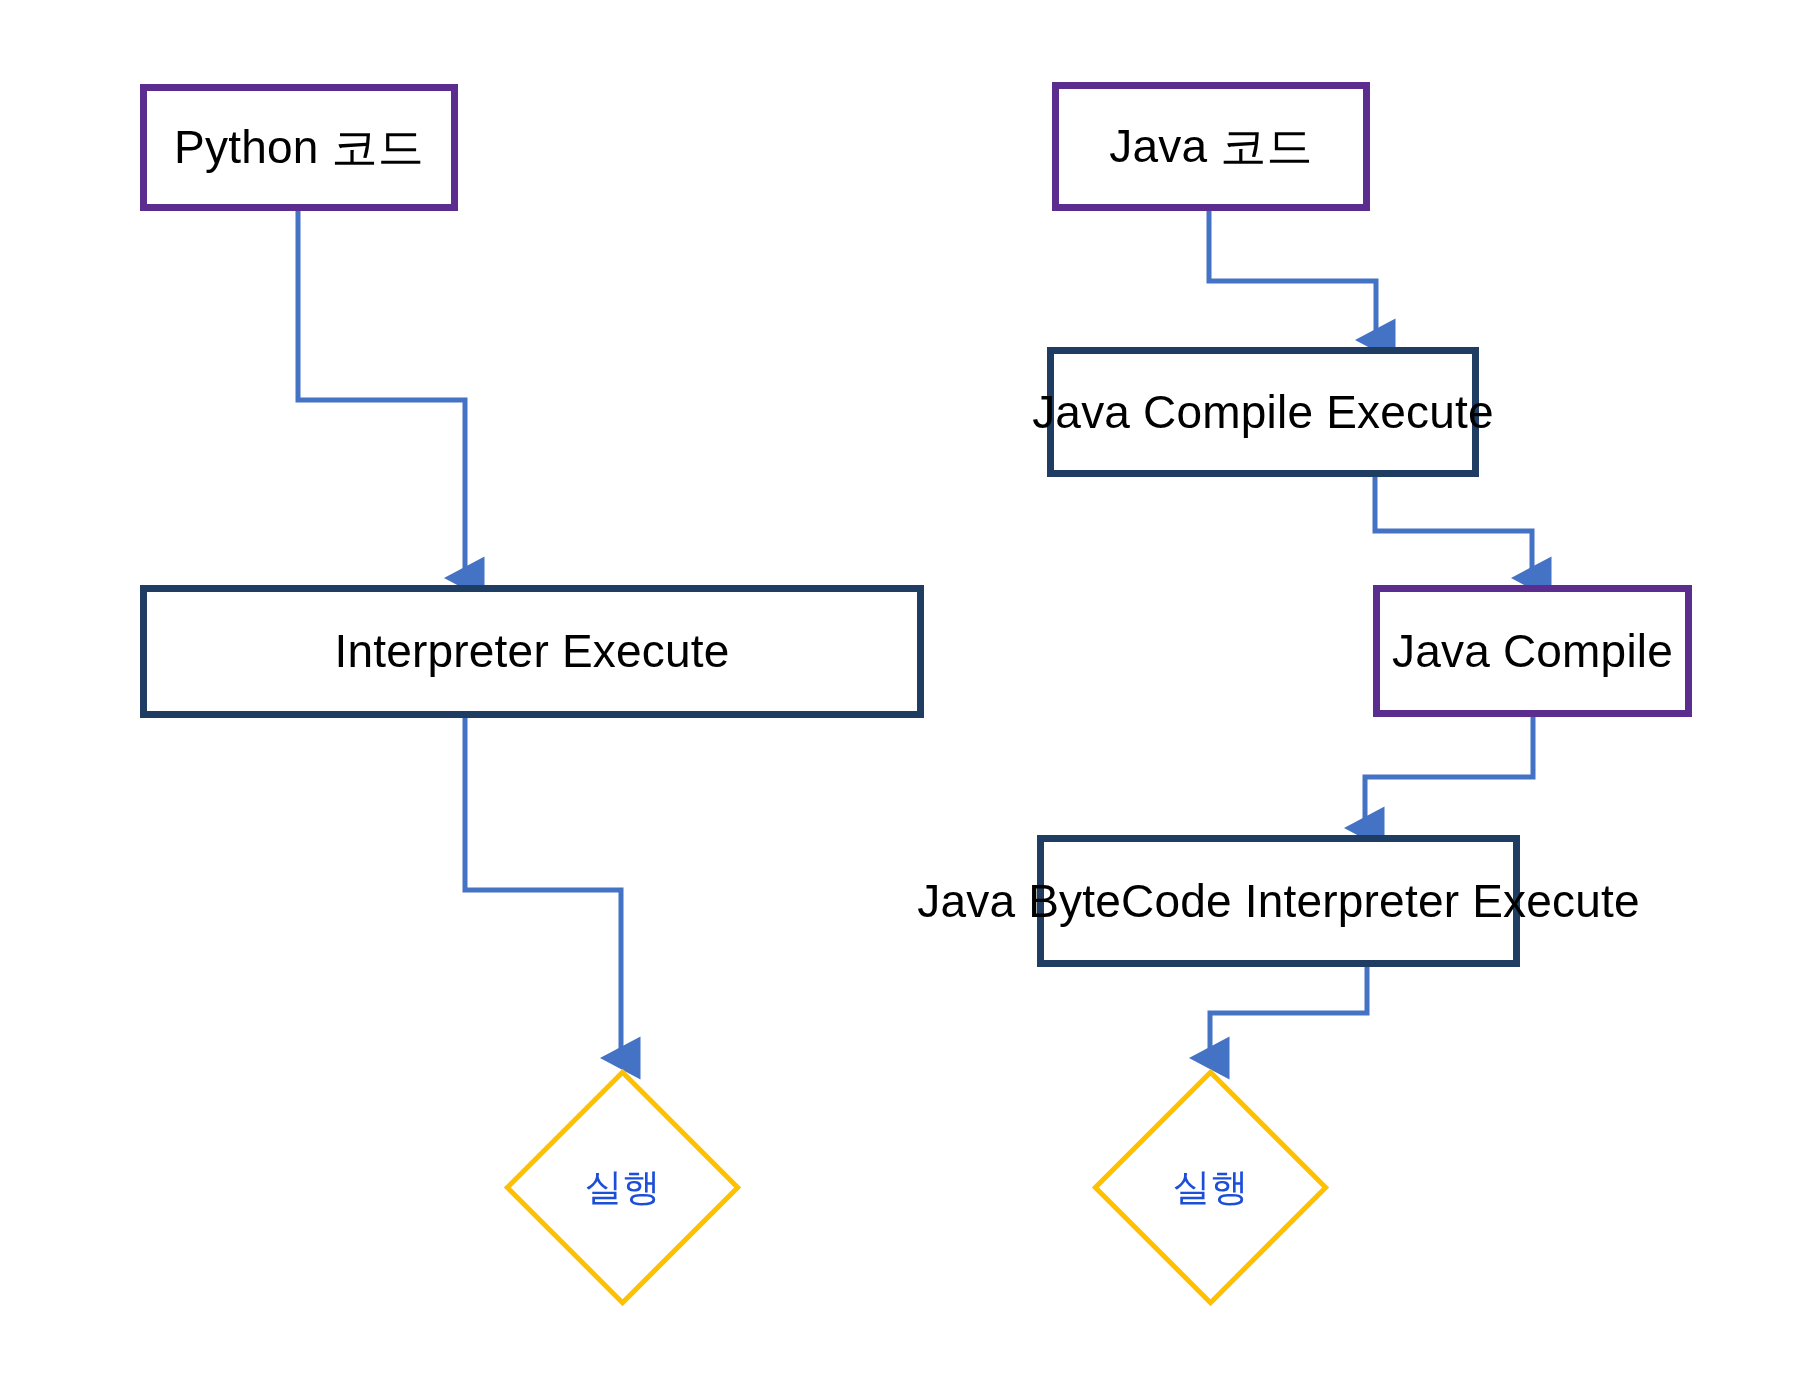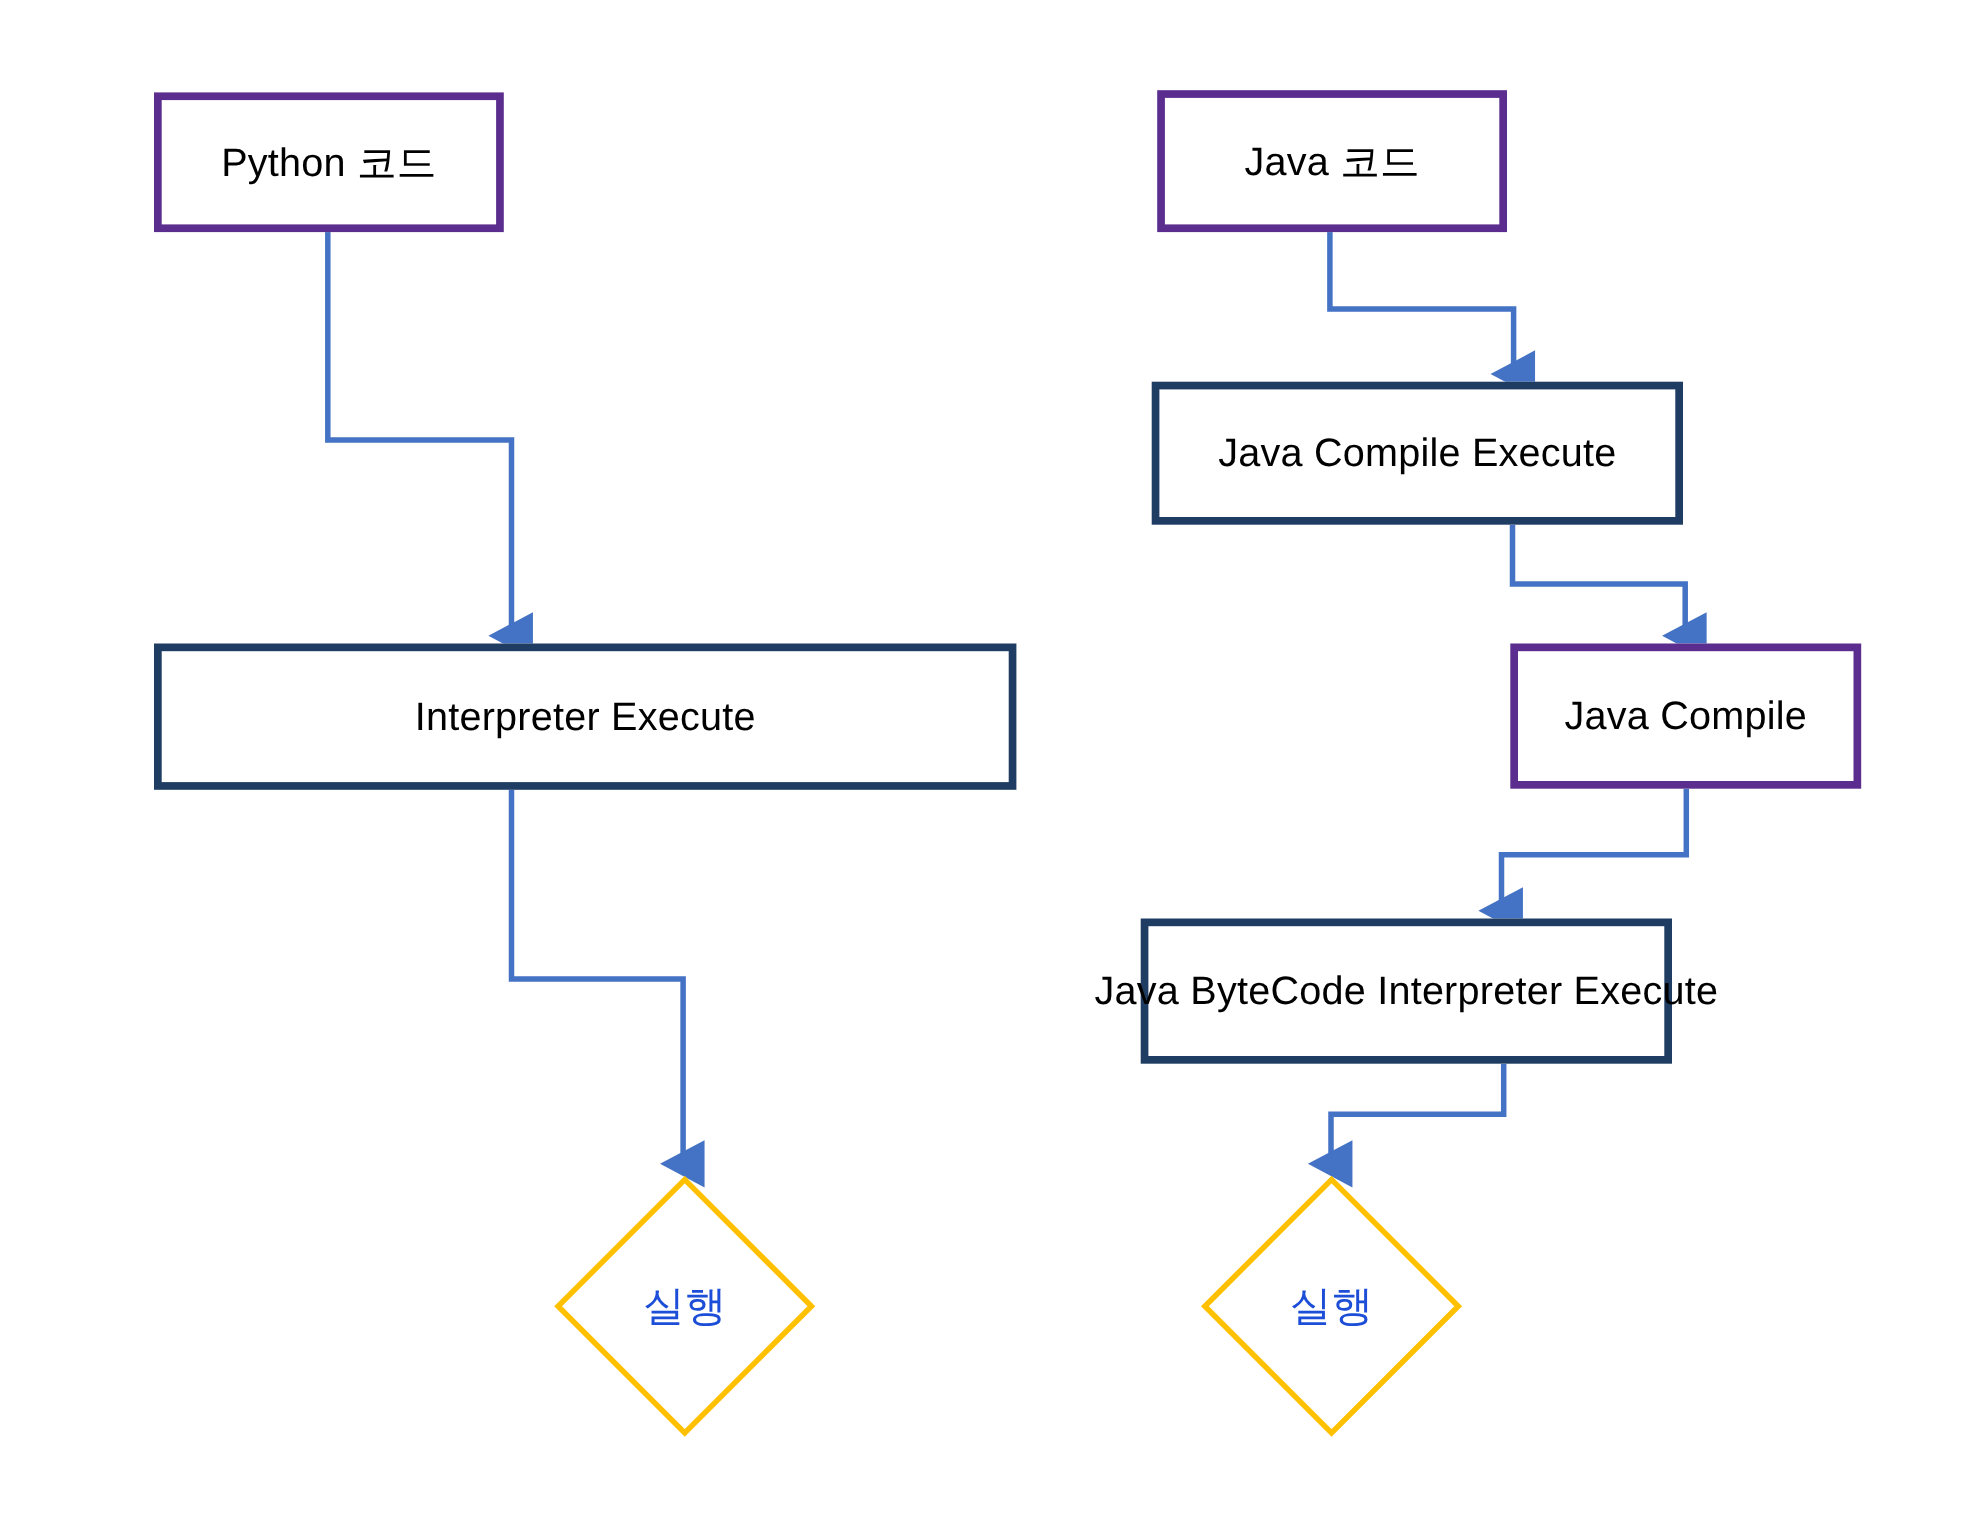--- a/index.html
+++ b/index.html
@@ -20,21 +20,21 @@
   .node {
     position: absolute;
     box-sizing: border-box;
     background: #ffffff;
     display: flex;
     align-items: center;
     justify-content: center;
     text-align: center;
   }
   .node .node-label {
-    font-size: 36px;
+    font-size: 46px;
     line-height: 1.15;
     color: #000000;
     letter-spacing: 0.2px;
     white-space: nowrap;
   }
   .node.purple {
     border: 7px solid #5B2D8E;
   }
   .node.navy {
     border: 7px solid #1F3D63;
@@ -98,21 +98,21 @@
     <svg class="diamond-svg" viewBox="0 0 100 100" preserveAspectRatio="none">
       <polygon points="50,3 97,50 50,97 3,50" fill="#FFFFFF" stroke="#FFC000" stroke-width="5" vector-effect="non-scaling-stroke"></polygon>
     </svg>
     <span class="node-label">실행</span>
   </div>
 
   <div class="node purple" style="left: 1052px; top: 82px; width: 318px; height: 129px;">
     <span class="node-label">Java 코드</span>
   </div>
 
-  <div class="node navy" style="left: 1047px; top: 347px; width: 483px; height: 130px;">
+  <div class="node navy" style="left: 1047px; top: 347px; width: 432px; height: 130px;">
     <span class="node-label">Java Compile Execute</span>
   </div>
 
   <div class="node purple" style="left: 1373px; top: 585px; width: 319px; height: 132px;">
     <span class="node-label">Java Compile</span>
   </div>
 
   <div class="node navy" style="left: 1037px; top: 835px; width: 483px; height: 132px;">
     <span class="node-label">Java ByteCode Interpreter Execute</span>
   </div>

